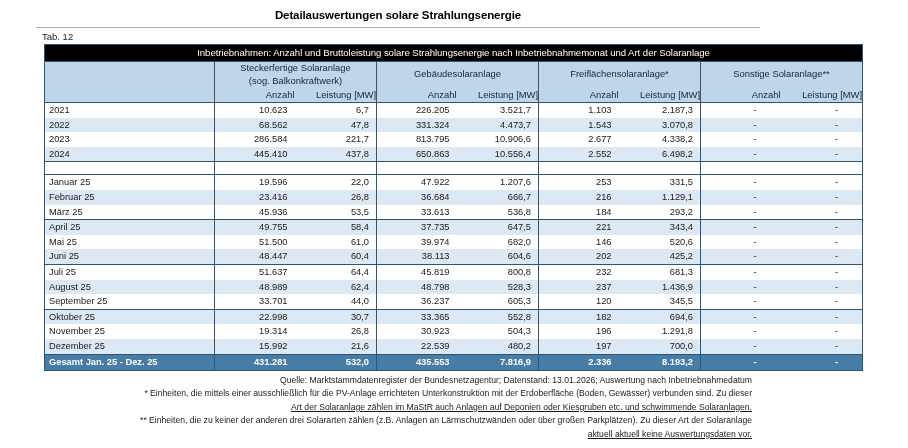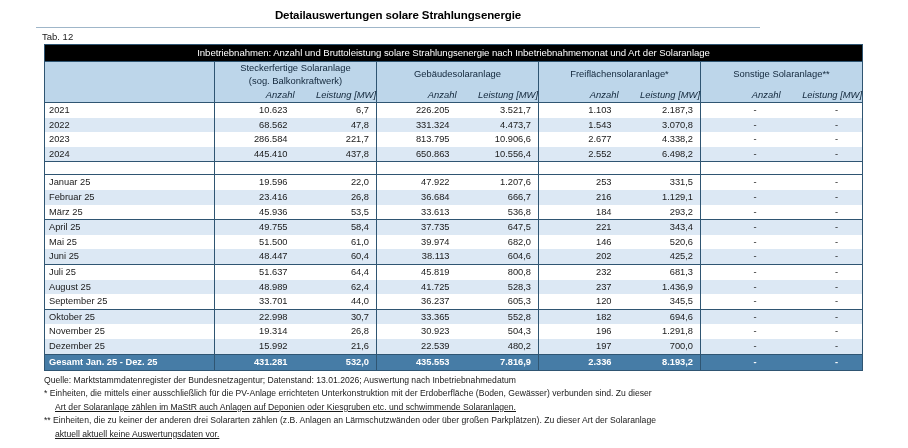--- a/index.html
+++ b/index.html
@@ -86,21 +86,20 @@
   }
   .sub-head td {
     background: #bdd6ea;
     color: #11263a;
     text-align: right;
     font-size: 9.4px;
     height: 15px;
     line-height: 15px;
     padding-right: 7px;
     border-bottom: 1px solid #2f5572;
-    font-style: italic;
   }
   .sub-head td.vl { border-left: 1px solid #2f5572; }
   .sub-head td.vr { border-right: 1px solid #2f5572; }
   .sub-head td.blank {
     border-left: 1px solid #2f5572;
   }
 
   tr.d td {
     height: 14.6px;
     line-height: 14.6px;
@@ -153,21 +152,21 @@
   tr.total td.vl { border-left: 1px solid #2f5572; }
   tr.total td.vr { border-right: 1px solid #2f5572; }
   tr.total td.dash { padding-right: 24px; }
 
   .notes {
     margin: 3px 44px 0 44px;
     font-size: 8.6px;
     color: #1a1a1a;
     line-height: 13.6px;
   }
-  .notes .n { white-space: nowrap; }
+  .notes .n { white-space: nowrap; text-align: right; }
   .notes .indent { padding-left: 11px; text-decoration: underline; }
 </style>
 </head>
 <body>
 
 <div class="page">
 
   <div class="doc-title">Detailauswertungen solare Strahlungsenergie</div>
   <div class="rule"></div>
   <div class="tab-label">Tab. 12</div>
@@ -345,21 +344,21 @@
             <td class="">800,8</td>
             <td class="vl">232</td>
             <td class="">681,3</td>
             <td class="vl dash">-</td>
             <td class="vr dash">-</td>
           </tr>
           <tr class="d alt">
             <td class="lbl">August 25</td>
             <td class="vl">48.989</td>
             <td class="">62,4</td>
-            <td class="vl">41.725</td>
+            <td class="vl">48.798</td>
             <td class="">528,3</td>
             <td class="vl">237</td>
             <td class="">1.436,9</td>
             <td class="vl dash">-</td>
             <td class="vr dash">-</td>
           </tr>
           <tr class="d">
             <td class="lbl">September 25</td>
             <td class="vl">33.701</td>
             <td class="">44,0</td>

